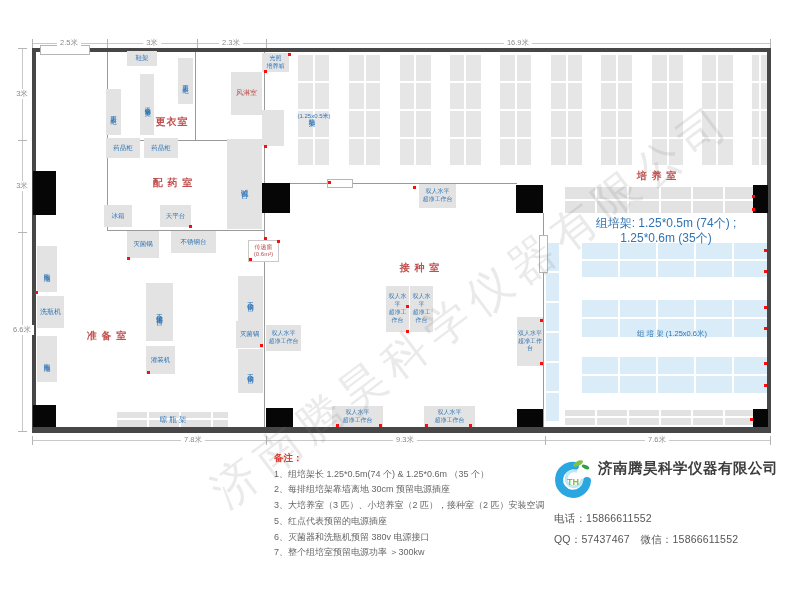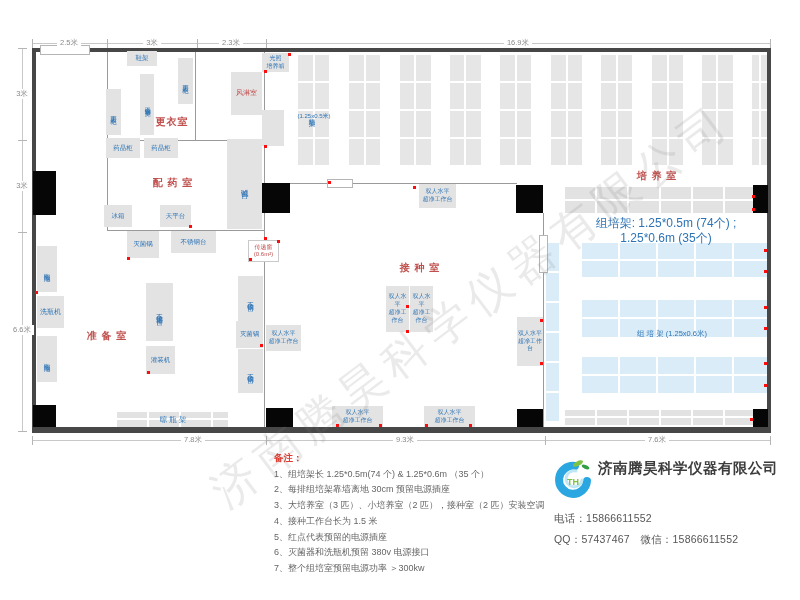--- a/index.html
+++ b/index.html
@@ -50,21 +50,20 @@
 
 <div id="plan">
 
   <div class="watermark">济南腾昊科学仪器有限公司</div>
 
   <div class="notes">
     <div class="notes-title">备注：</div>
     <div>1、组培架长 1.25*0.5m(74 个) &amp; 1.25*0.6m （35 个）</div>
     <div>2、每排组培架靠墙离地 30cm 预留电源插座</div>
     <div>3、大培养室（3 匹）、小培养室（2 匹），接种室（2 匹）安装空调</div>
-    <div>4、接种工作台长为 1.5 米</div>
     <div>5、红点代表预留的电源插座</div>
     <div>6、灭菌器和洗瓶机预留 380v 电源接口</div>
     <div>7、整个组培室预留电源功率 ＞300kw</div>
   </div>
 
   <div class="company">
     <div class="company-header">
       <span>
         <svg width="38" height="42" viewBox="0 0 38 42">
           <path d="M21 7 A 14 14 0 1 0 33 22" fill="none" stroke="#2aa7e0" stroke-width="8" stroke-linecap="round"></path>

